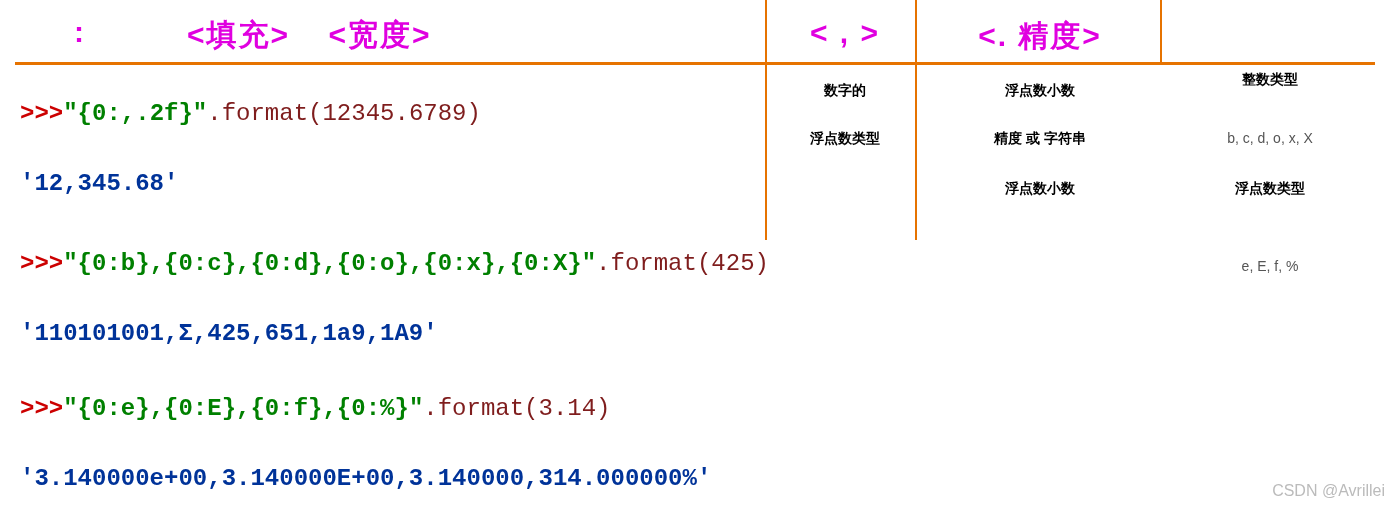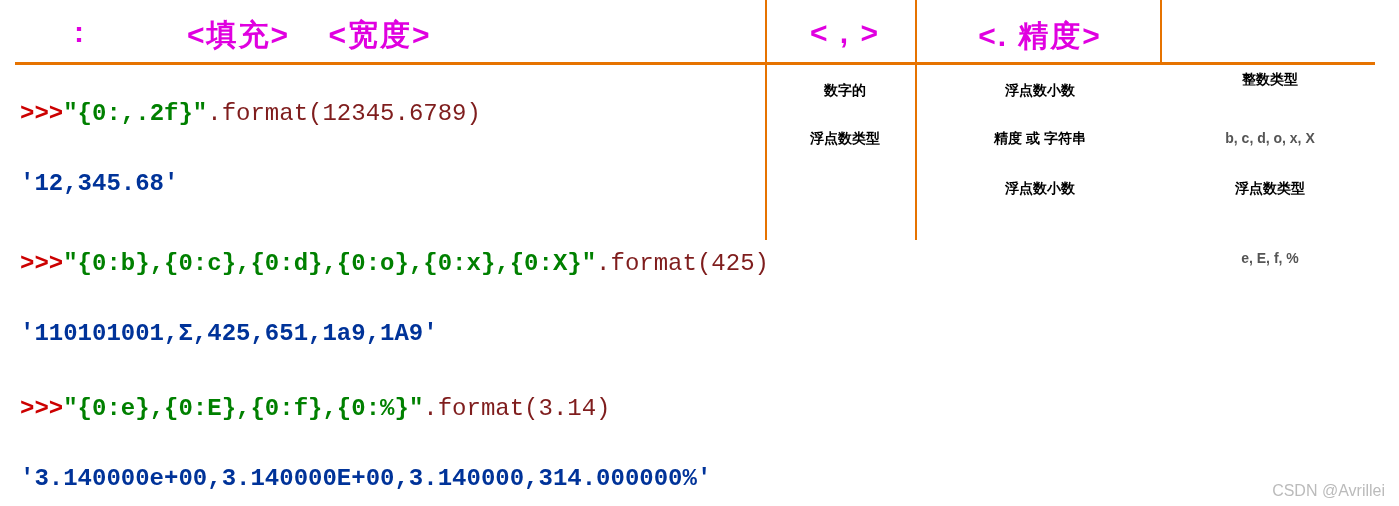--- a/index.html
+++ b/index.html
@@ -65,21 +65,21 @@
     .string { color: #008000; }
     .method { color: #7f1d1d; font-weight: normal; }
     .output { color: #003399; font-weight: bold; }
     .note {
       position: absolute;
       font-size: 14px;
       color: #000;
       font-weight: bold;
       text-align: center;
     }
-    .note-gray { color: #555; font-weight: bold; }
+    .note-gray { color: #555; font-weight: normal; }
     .watermark {
       position: absolute;
       right: 14px;
       bottom: 6px;
       font-size: 16px;
       color: #bbb;
       font-family: Arial,sans-serif;
     }
   </style>
 </head>
@@ -101,21 +101,21 @@
 <div class="vert-line v3"></div>
 
 <div class="note col2" style="top:82px">数字的</div>
 <div class="note col2" style="top:130px">浮点数类型</div>
 <div class="note col3" style="top:82px">浮点数小数</div>
 <div class="note col3" style="top:130px">精度 或 字符串</div>
 <div class="note col3" style="top:180px">浮点数小数</div>
 <div class="note col4" style="top:71px">整数类型</div>
 <div class="note note-gray col4" style="top:130px">b, c, d, o, x, X</div>
 <div class="note col4" style="top:180px">浮点数类型</div>
-<div class="note note-gray col4" style="top:250px">e, E, f, %</div>
+<div class="note note-gray col4" style="top:258px">e, E, f, %</div>
 
 <div class="code-block" style="top:100px"><span class="prompt">&gt;&gt;&gt;</span><span class="string">"{0:,.2f}"</span><span class="method">.format(12345.6789)</span></div>
 <div class="code-block output" style="top:170px">'12,345.68'</div>
 
 <div class="code-block" style="top:250px"><span class="prompt">&gt;&gt;&gt;</span><span class="string">"{0:b},{0:c},{0:d},{0:o},{0:x},{0:X}"</span><span class="method">.format(425)</span></div>
 <div class="code-block output" style="top:320px">'110101001,Σ,425,651,1a9,1A9'</div>
 
 <div class="code-block" style="top:395px"><span class="prompt">&gt;&gt;&gt;</span><span class="string">"{0:e},{0:E},{0:f},{0:%}"</span><span class="method">.format(3.14)</span></div>
 <div class="code-block output" style="top:465px">'3.140000e+00,3.140000E+00,3.140000,314.000000%'</div>
 

